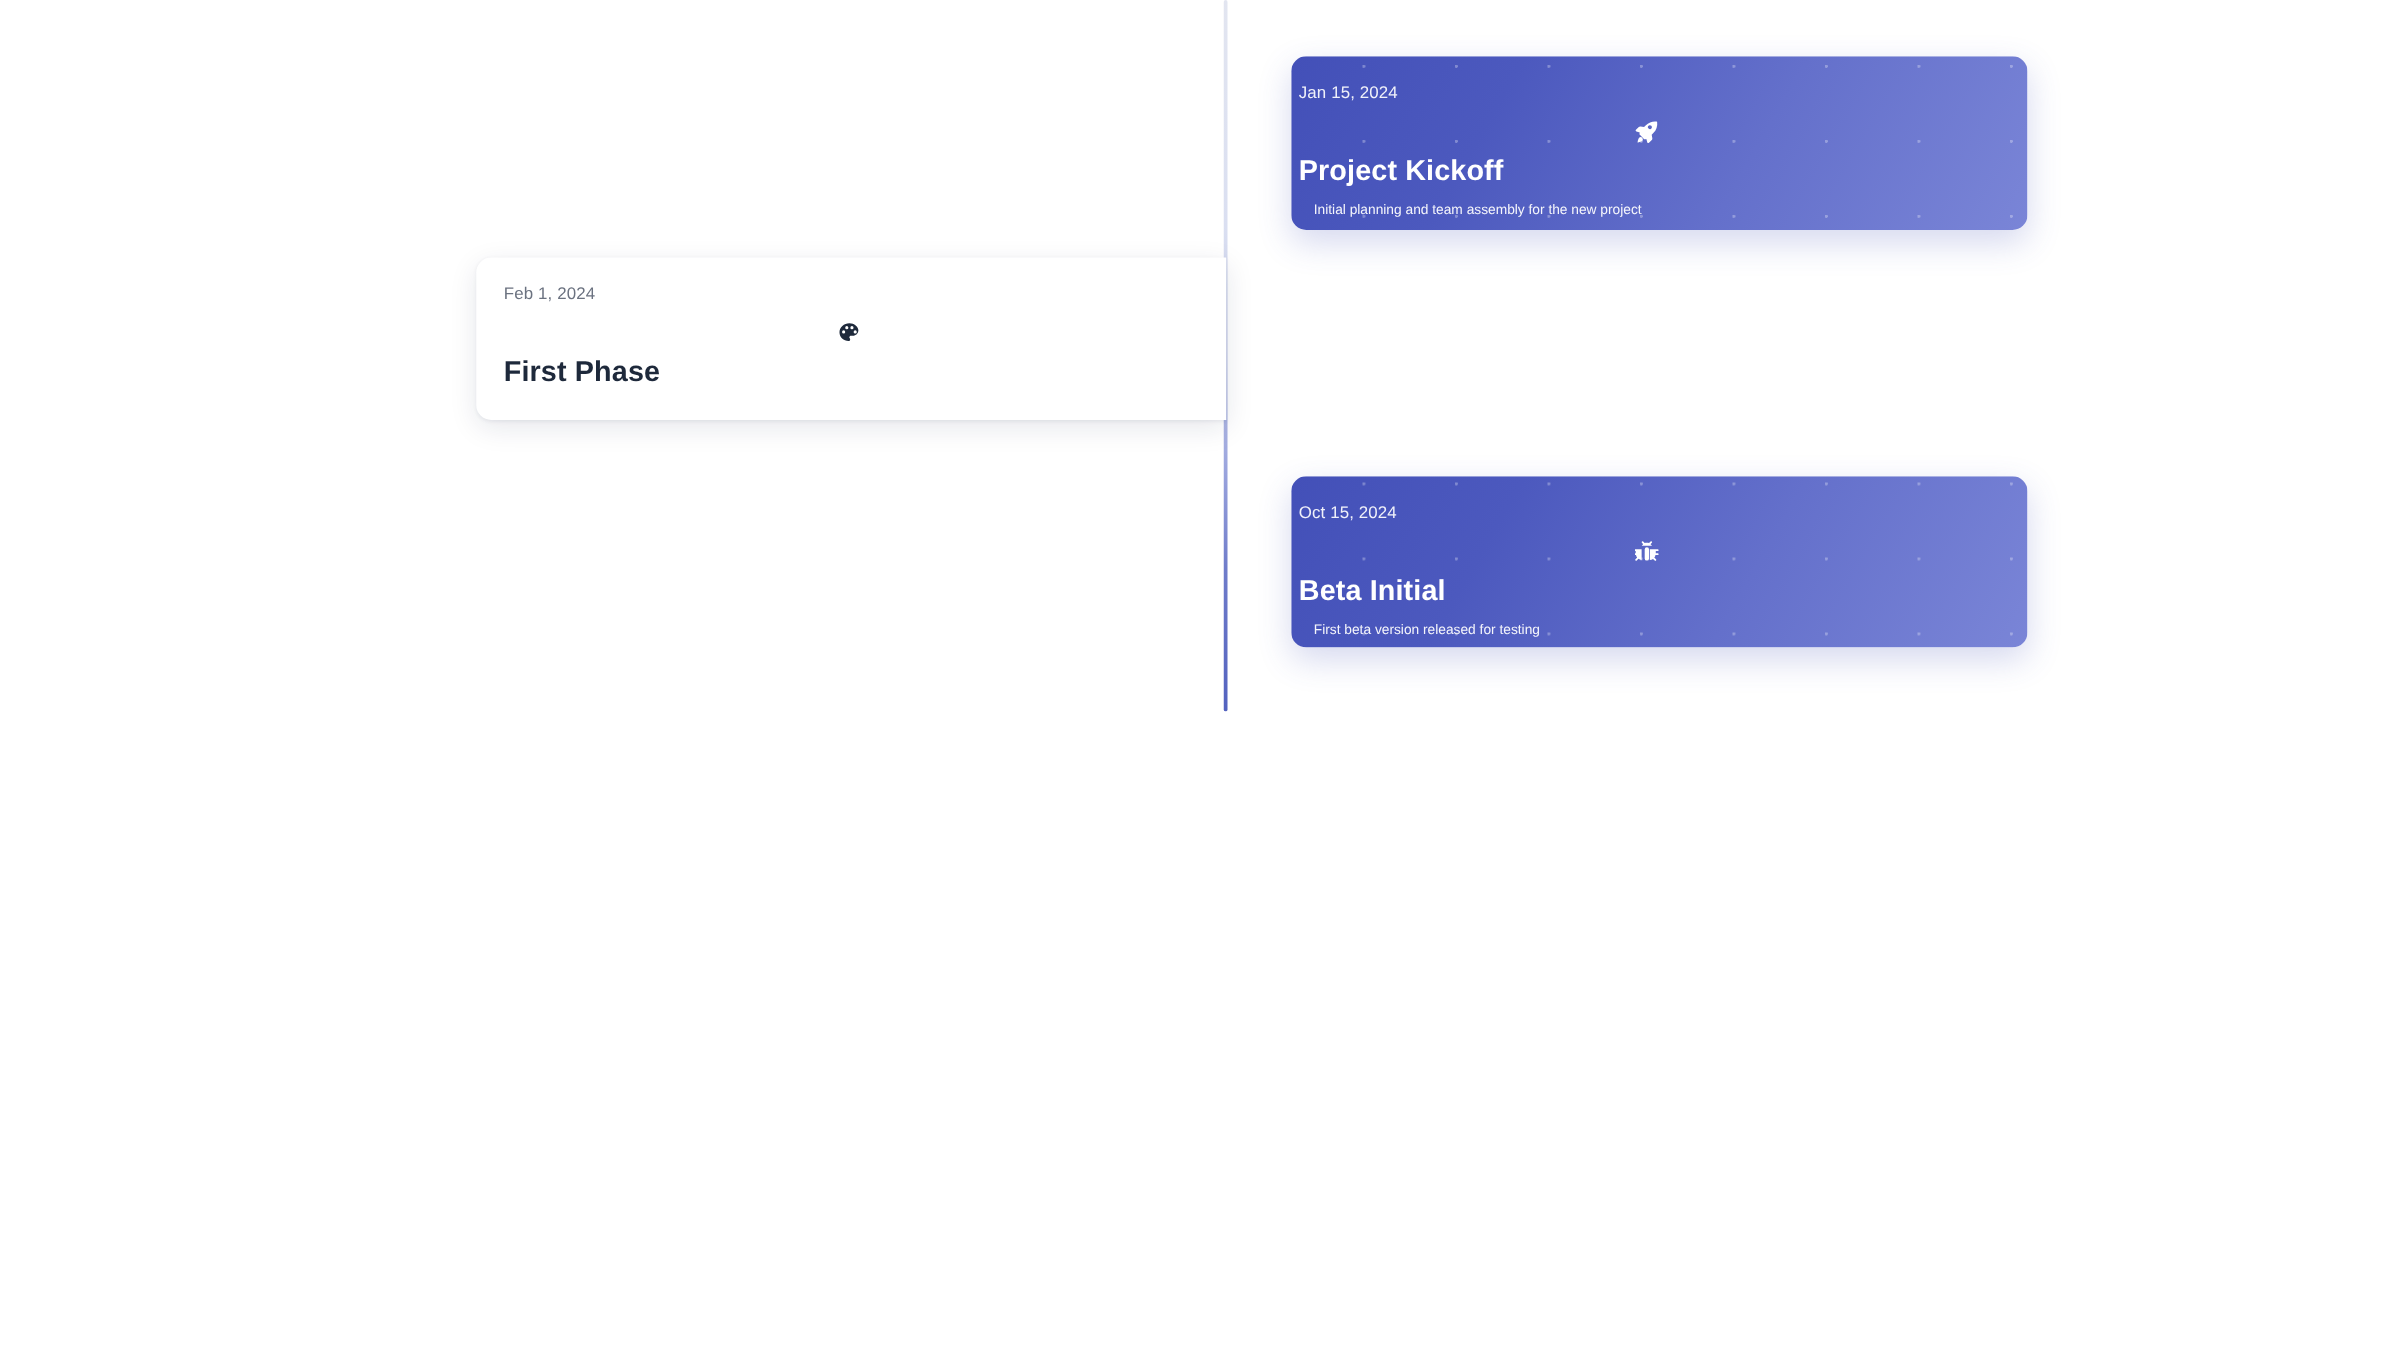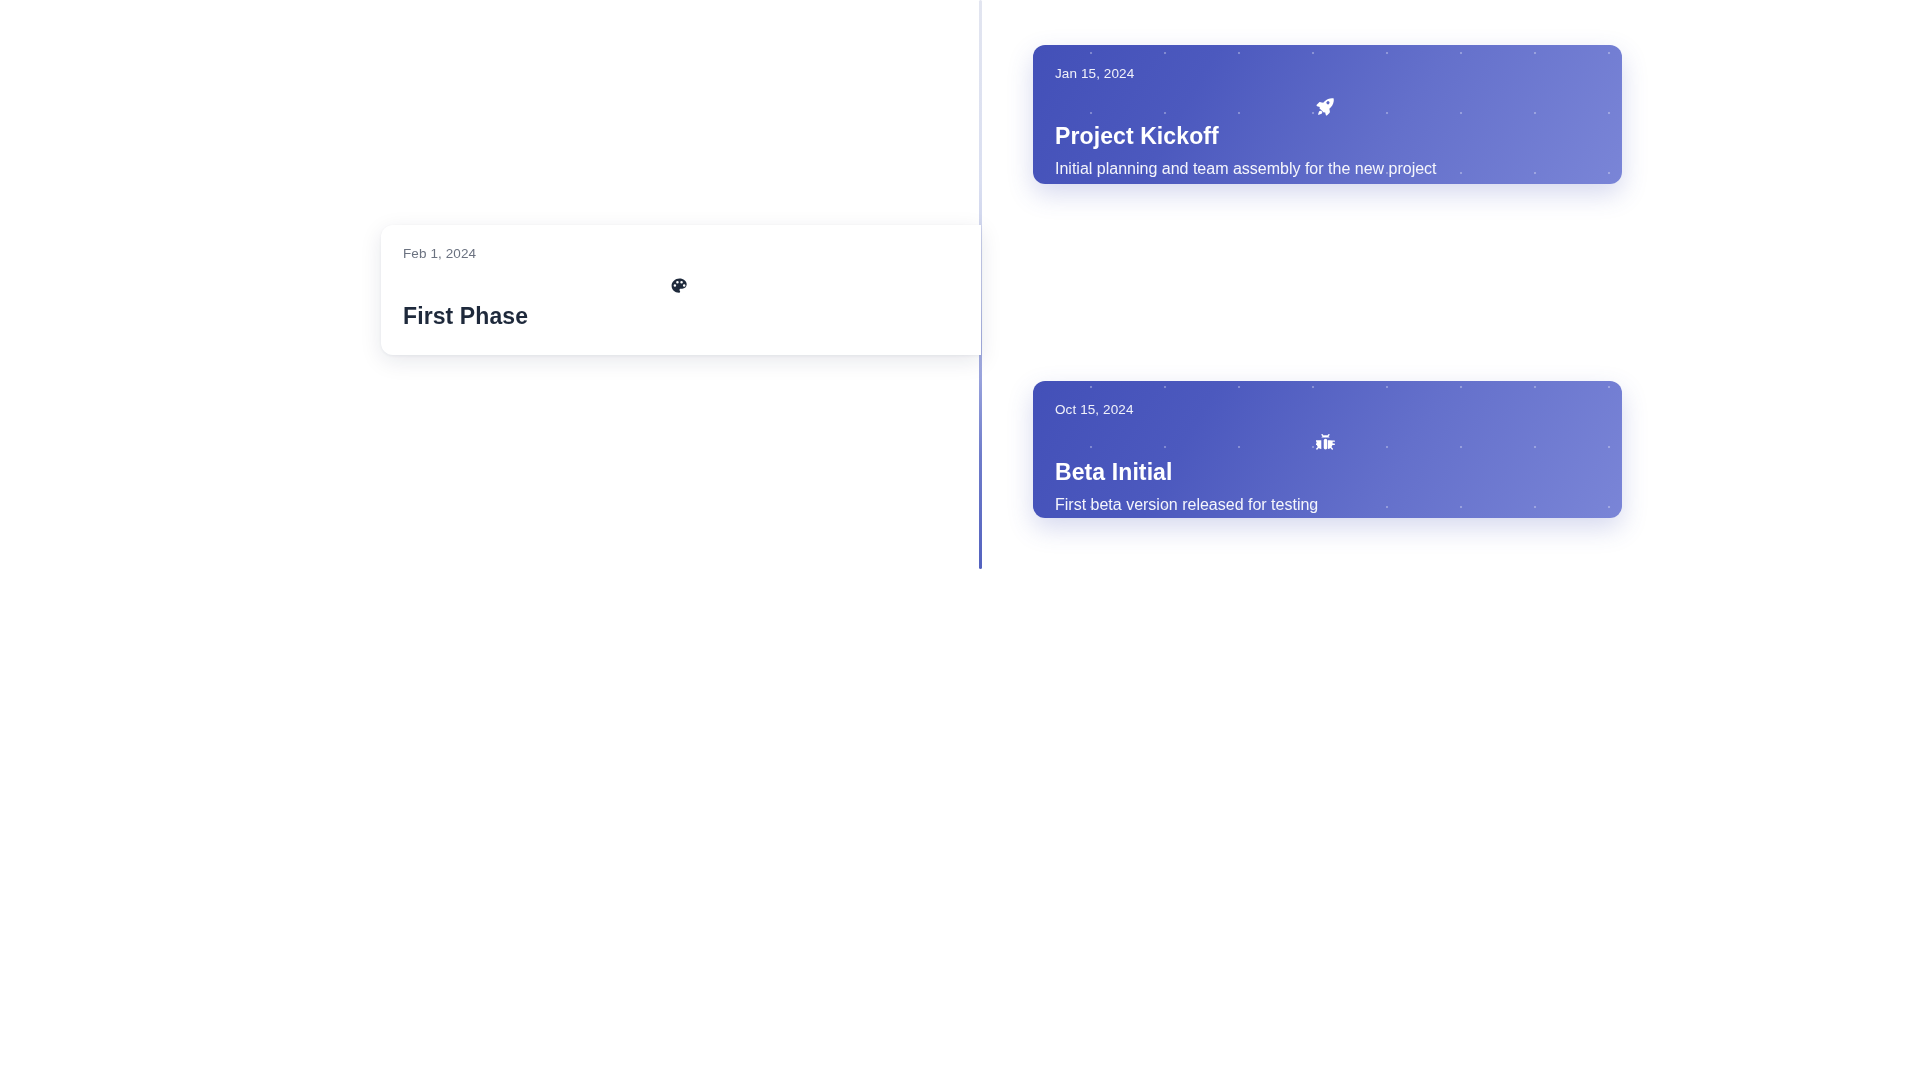--- a/index.html
+++ b/index.html
@@ -43,21 +43,21 @@
   .tl-card {
     position: absolute;
     box-sizing: border-box;
     border-radius: 12px;
   }
 
   
   .tl-card.accent {
     left: 1033px;
     width: 589px;
-    padding: 22px 26px 22px 22px;
+    padding: 22px 26px 22px 6px;
     background:
       radial-gradient(circle at 1px 1px, rgba(255,255,255,0.30) 1px, transparent 1.6px) bottom 14px right 16px / 9px 9px no-repeat padding-box,
       linear-gradient(120deg, #4350b8 0%, #4c59be 28%, #6470cb 62%, #7a85d7 100%);
     background-size: 74px 60px, auto;
     background-repeat: repeat, no-repeat;
     background-position: bottom 12px right 14px, 0 0;
     box-shadow: 0 10px 26px rgba(67, 80, 184, 0.22);
     color: #ffffff;
   }
 
@@ -69,21 +69,21 @@
     background: #ffffff;
     box-shadow: 0 6px 22px rgba(20, 30, 70, 0.10),
                 0 1px 3px rgba(20, 30, 70, 0.06);
     border-top-right-radius: 0;
     border-bottom-right-radius: 0;
     color: #1e293b;
   }
 
   
   #card-0 { top: 45px;  height: 139px; }
-  #card-1 { top: 225px; height: 130px; }
+  #card-1 { top: 206px; height: 130px; }
   #card-2 { top: 381px; height: 137px; }
 
   .card-date {
     font-size: 13.5px;
     line-height: 1;
     letter-spacing: 0.1px;
     margin: 0;
   }
   .accent .card-date { color: rgba(255,255,255,0.92); }
   .plain  .card-date { color: #6b7280; }
@@ -101,23 +101,23 @@
     font-size: 23px;
     font-weight: bold;
     line-height: 1.2;
     margin: 0 0 9px 0;
     letter-spacing: 0.1px;
   }
   .accent .card-title { color: #ffffff; }
   .plain  .card-title { color: #1e293b; }
 
   .card-desc {
-    font-size: 16px;
+    font-size: 11px;
     line-height: 1.25;
-    margin: 0;
+    margin: 12px;
   }
   .accent .card-desc { color: rgba(255,255,255,0.94); }
   .plain  .card-desc { color: #64748b; }
 </style>
 </head>
 <body>
 
 <div id="timeline-root">
 
   <div class="timeline-axis"></div>

